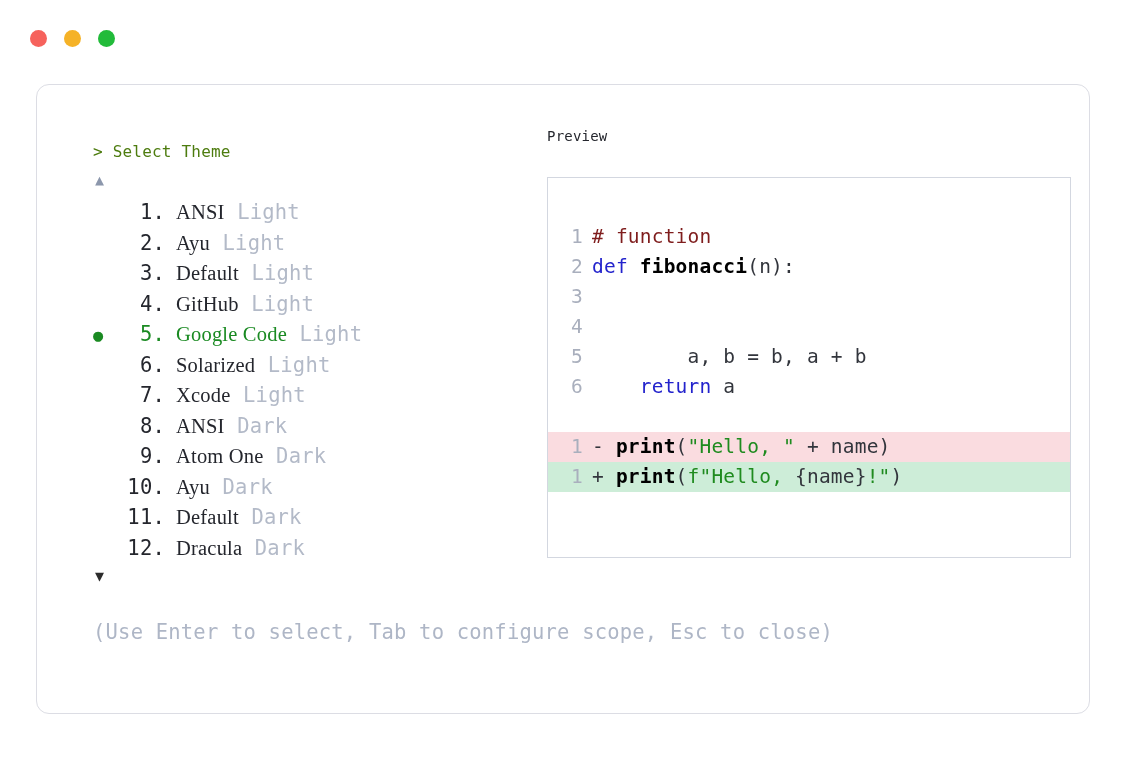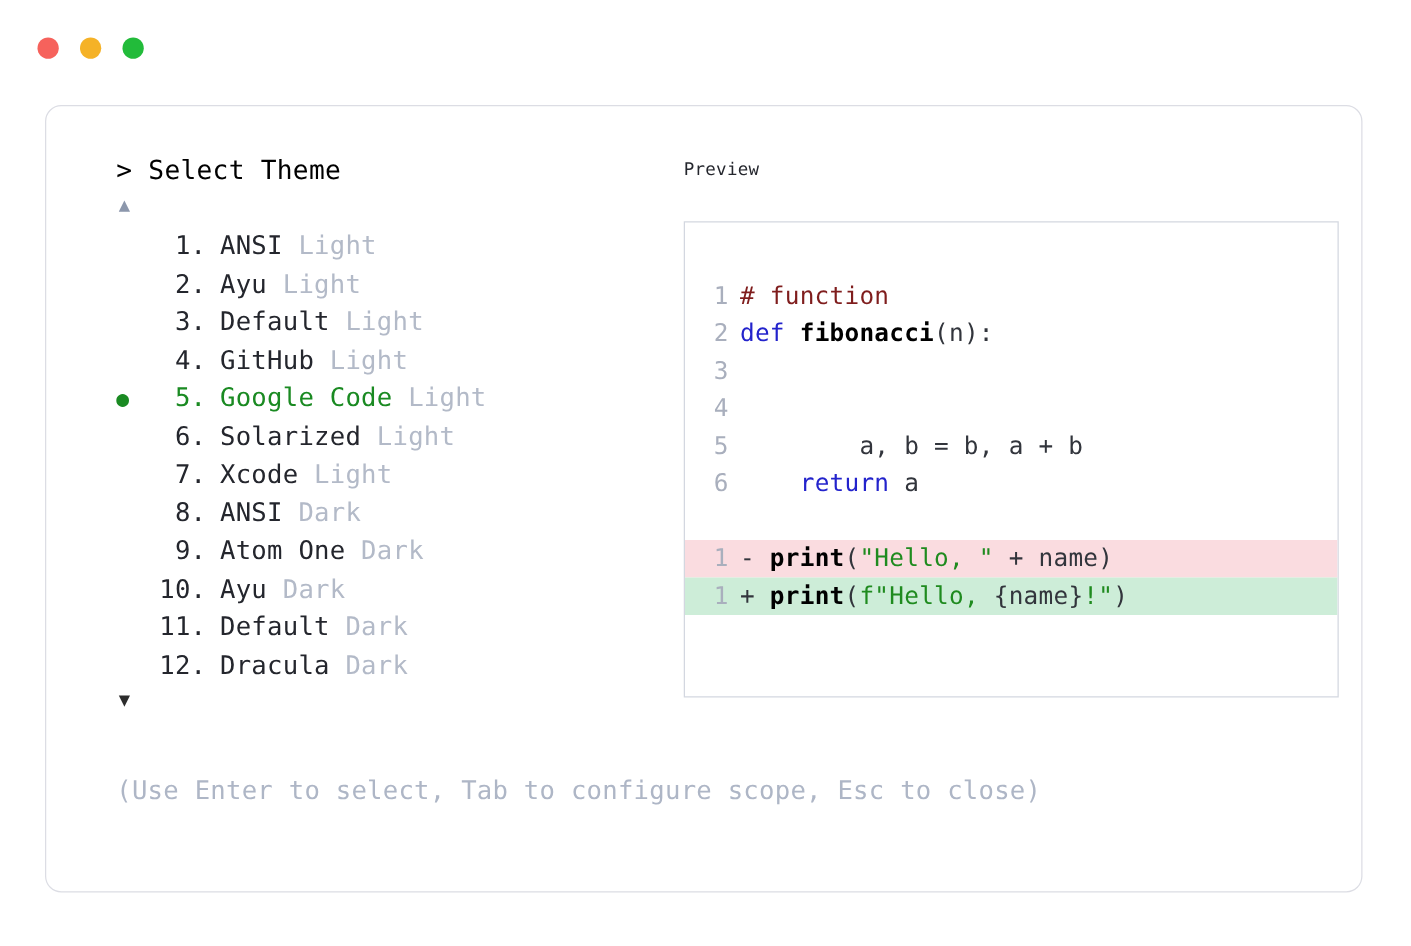--- a/index.html
+++ b/index.html
@@ -63,25 +63,26 @@
   }
 
   
   .col-left {
     width: 470px;
     flex: 0 0 470px;
     padding-left: 28px;
   }
 
   .prompt-line {
-    font-size: 21px;
-    line-height: 30px;
-    color: #000000;
-    letter-spacing: 0.2px;
-    white-space: pre;
+    font-size: 16px;
+    line-height: 30px;
+    color: #4d7c0f;
+    letter-spacing: 0.2px;
+    white-space: pre;
+    margin-top: 16px;
   }
 
   .scroll-arrow {
     font-size: 15px;
     line-height: 26px;
     height: 26px;
     padding-left: 2px;
     white-space: pre;
   }
   .scroll-arrow.up { color: #8c97ac; }
@@ -107,21 +108,21 @@
     text-align: left;
     font-size: 17px;
     color: #1a8a22;
   }
   .num-cell {
     width: 44px;
     flex: 0 0 44px;
     text-align: right;
     white-space: pre;
   }
-  .name-cell { white-space: pre; padding-left: 11px; }
+  .name-cell { white-space: pre; padding-left: 11px; font-family: Liberation Serif, serif; }
   .variant-cell { white-space: pre; color: #b3bac8; }
 
   .theme-row.selected .num-cell,
   .theme-row.selected .name-cell { color: #1a8a22; }
   .theme-row.selected .variant-cell { color: #b3bac8; }
 
   
   .col-right {
     flex: 1 1 auto;
     padding-left: 12px;

